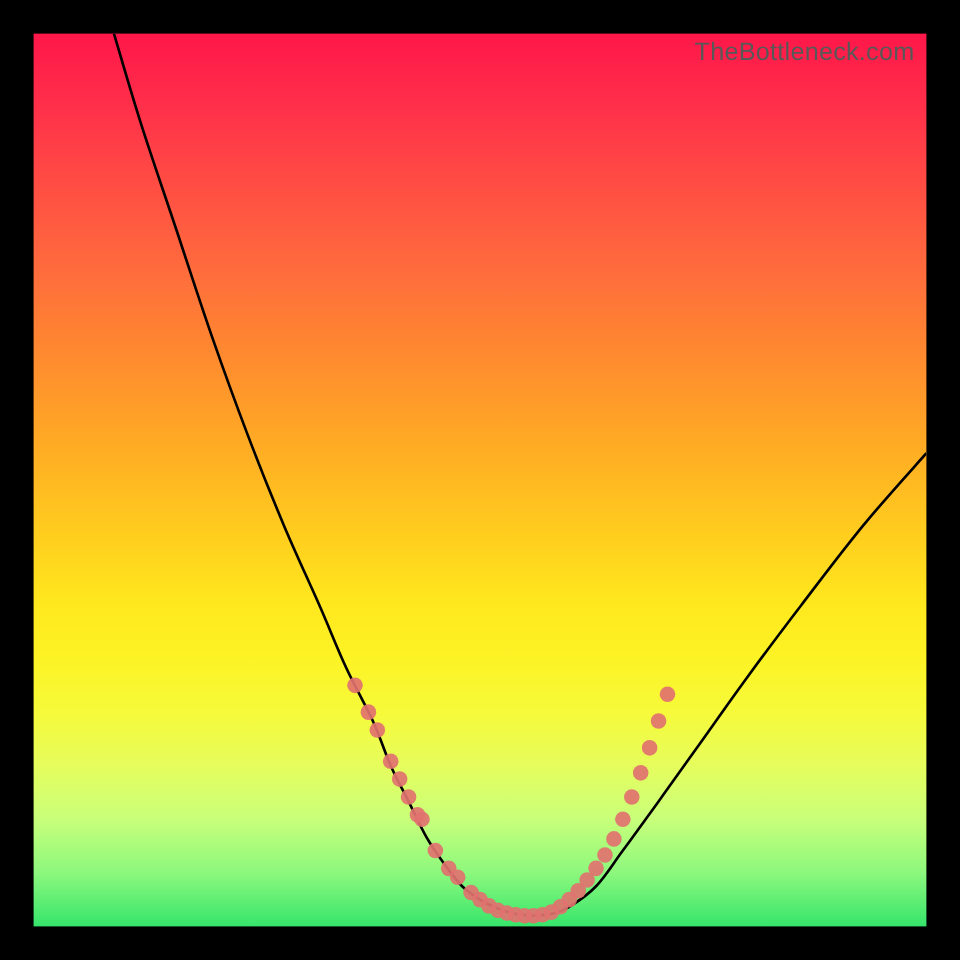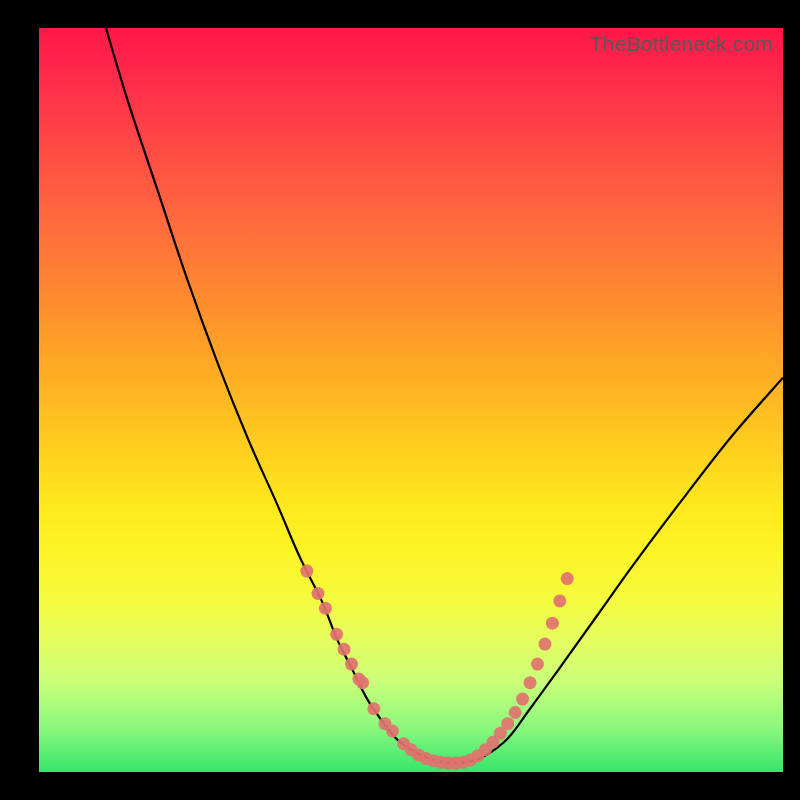--- a/index.html
+++ b/index.html
@@ -12,21 +12,21 @@
     font-family: Arial, Helvetica, sans-serif;
   }
   .frame {
     position: relative;
     width: 800px;
     height: 800px;
     background: #000;
   }
   .plot-area {
     position: absolute;
-    left: 39px;
+    left: 28px;
     top: 28px;
     width: 744px;
     height: 744px;
     
     background: linear-gradient(to bottom,
       #ff1749 0%,
       #ff2f4a 8%,
       #ff4a44 16%,
       #ff6a3d 26%,
       #ff8a2f 36%,

